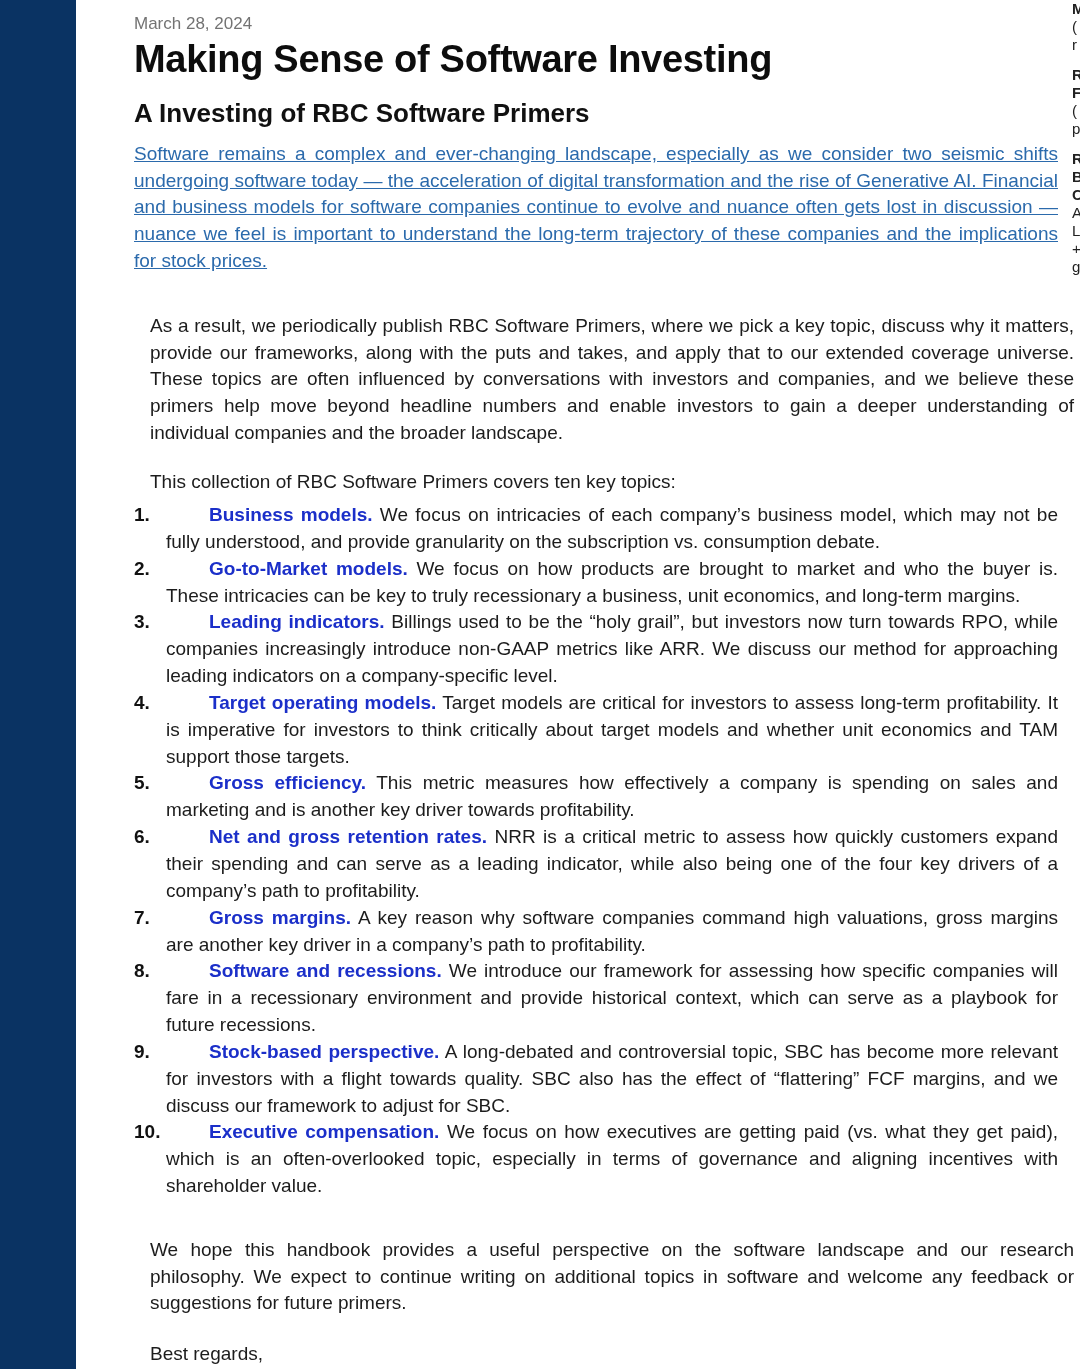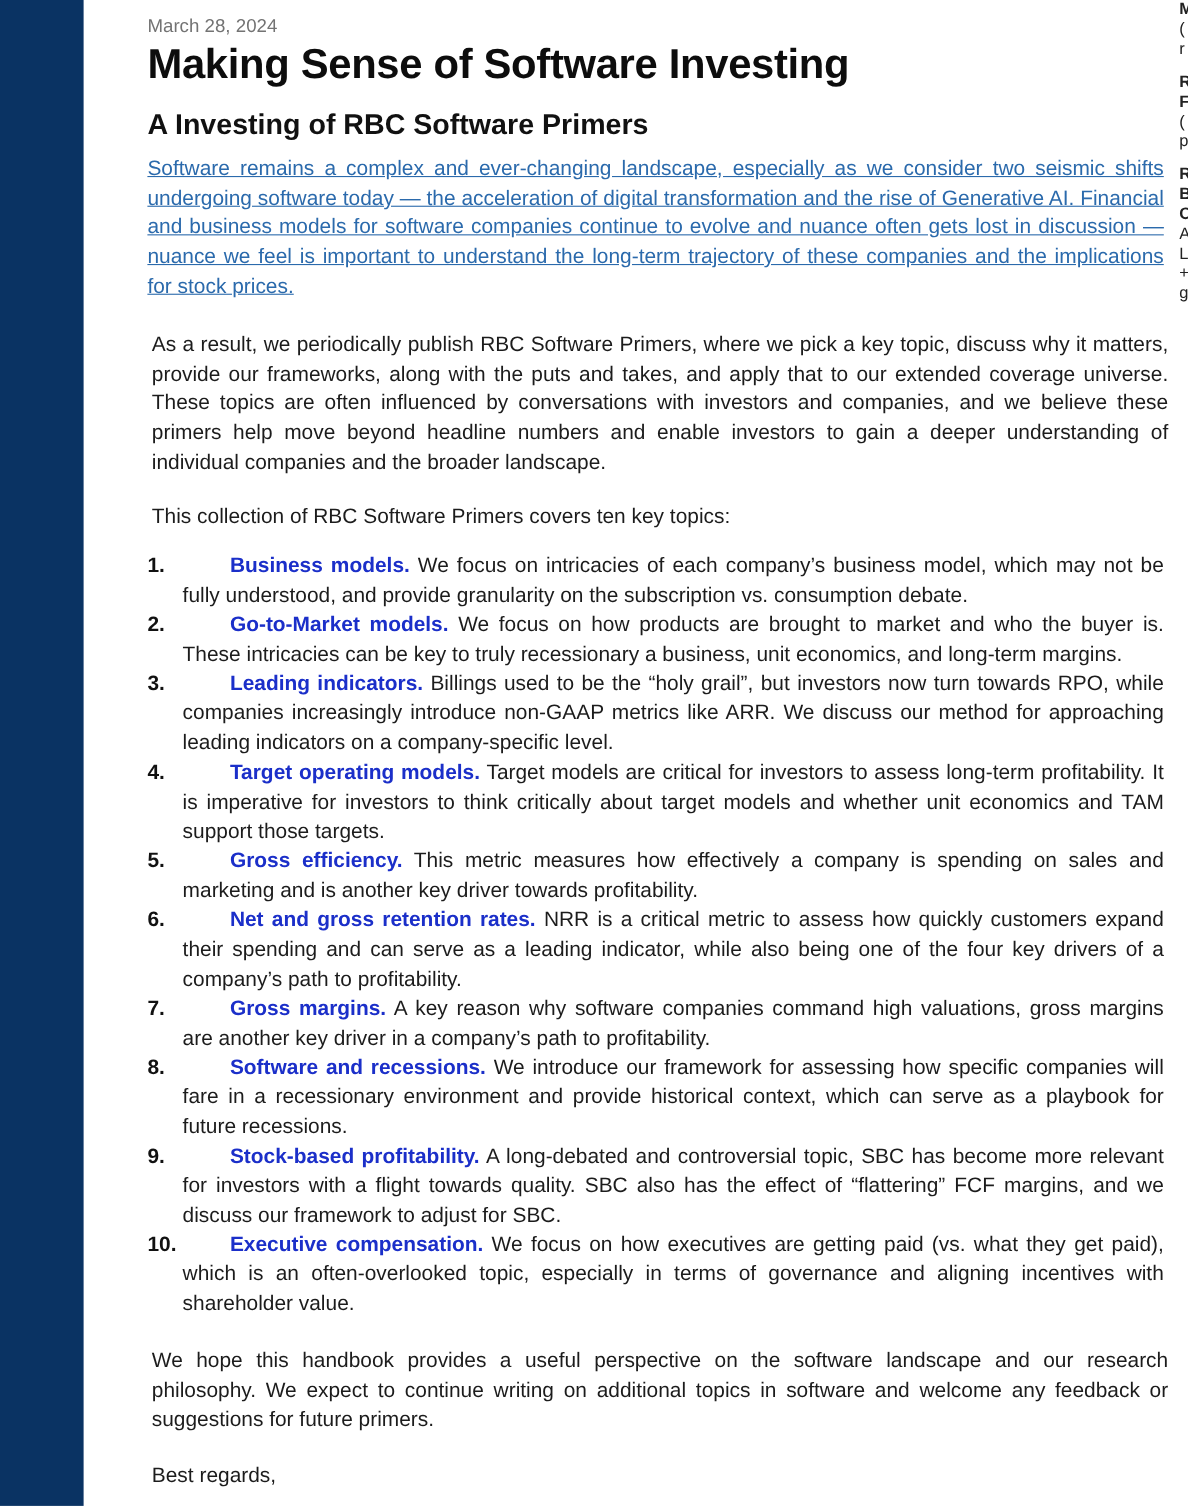--- a/index.html
+++ b/index.html
@@ -84,21 +84,21 @@
       text-decoration: underline;
     }
     .para {
       position: absolute;
       left: 0;
       width: 924px;
       font-size: 19px;
       line-height: 26.7px;
       color: #1c1c1c;
       text-align: justify;
-      margin: 4px;
+      margin: 16px;
     }
     .p1 { top: 297px; }
     .p2 { top: 453px; }
     .topics {
       position: absolute;
       top: 502px;
       left: 0;
       width: 924px;
       margin: 0;
       padding: 0;
@@ -160,21 +160,21 @@
 
   <ol class="topics">
     <li class="topic"><span class="topic-num">1.</span><span class="topic-title">Business models.</span><span> We focus on intricacies of each company’s business model, which may not be fully understood, and provide granularity on the subscription vs. consumption debate.</span></li>
     <li class="topic"><span class="topic-num">2.</span><span class="topic-title">Go-to-Market models.</span><span> We focus on how products are brought to market and who the buyer is. These intricacies can be key to truly recessionary a business, unit economics, and long-term margins.</span></li>
     <li class="topic"><span class="topic-num">3.</span><span class="topic-title">Leading indicators.</span><span> Billings used to be the “holy grail”, but investors now turn towards RPO, while companies increasingly introduce non-GAAP metrics like ARR. We discuss our method for approaching leading indicators on a company-specific level.</span></li>
     <li class="topic"><span class="topic-num">4.</span><span class="topic-title">Target operating models.</span><span> Target models are critical for investors to assess long-term profitability. It is imperative for investors to think critically about target models and whether unit economics and TAM support those targets.</span></li>
     <li class="topic"><span class="topic-num">5.</span><span class="topic-title">Gross efficiency.</span><span> This metric measures how effectively a company is spending on sales and marketing and is another key driver towards profitability.</span></li>
     <li class="topic"><span class="topic-num">6.</span><span class="topic-title">Net and gross retention rates.</span><span> NRR is a critical metric to assess how quickly customers expand their spending and can serve as a leading indicator, while also being one of the four key drivers of a company’s path to profitability.</span></li>
     <li class="topic"><span class="topic-num">7.</span><span class="topic-title">Gross margins.</span><span> A key reason why software companies command high valuations, gross margins are another key driver in a company’s path to profitability.</span></li>
     <li class="topic"><span class="topic-num">8.</span><span class="topic-title">Software and recessions.</span><span> We introduce our framework for assessing how specific companies will fare in a recessionary environment and provide historical context, which can serve as a playbook for future recessions.</span></li>
-    <li class="topic"><span class="topic-num">9.</span><span class="topic-title">Stock-based profitability.</span><span> A long-debated and controversial topic, SBC has become more relevant for investors with a flight towards quality. SBC also has the effect of “flattering” FCF margins, and we discuss our framework to adjust for SBC.</span></li>
+    <li class="topic"><span class="topic-num">9.</span><span class="topic-title">Stock-based perspective.</span><span> A long-debated and controversial topic, SBC has become more relevant for investors with a flight towards quality. SBC also has the effect of “flattering” FCF margins, and we discuss our framework to adjust for SBC.</span></li>
     <li class="topic"><span class="topic-num">10.</span><span class="topic-title">Executive compensation.</span><span> We focus on how executives are getting paid (vs. what they get paid), which is an often-overlooked topic, especially in terms of governance and aligning incentives with shareholder value.</span></li>
   </ol>
 
   <p class="para p3">We hope this handbook provides a useful perspective on the software landscape and our research philosophy. We expect to continue writing on additional topics in software and welcome any feedback or suggestions for future primers.</p>
   <p class="para p4">Best regards,</p>
 </div>
 
 <div class="right-edge" id="right-edge">
     <div class="re-line re-bold">M</div>
     <div class="re-line">(</div>

